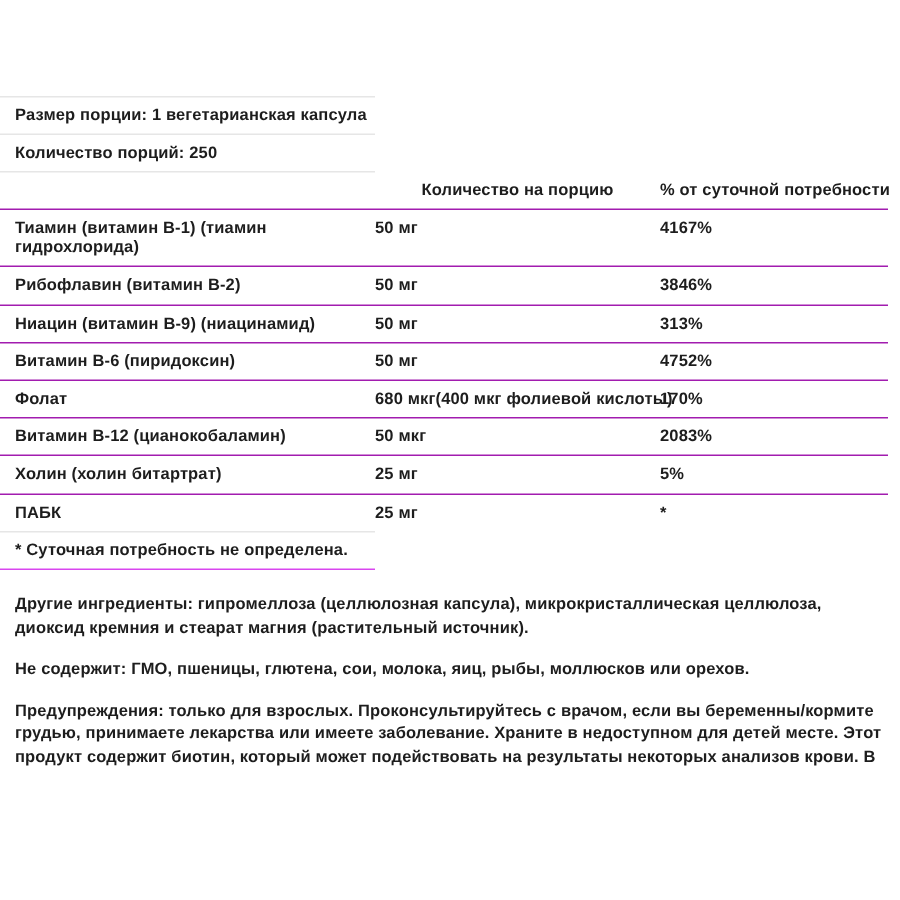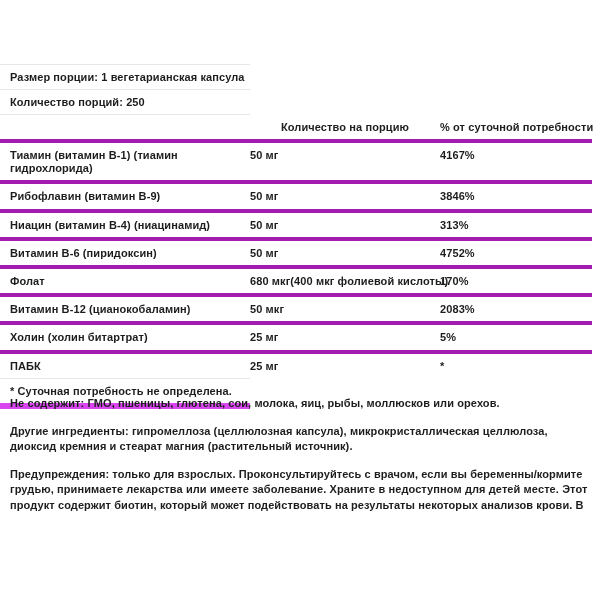--- a/index.html
+++ b/index.html
@@ -48,25 +48,25 @@
   .c-amt   { width: 190px; }
   .c-pct   { width: 152px; }
 
   
   tr.meta td.c-name,
   tr.head  td.c-name,
   tr.note  td.c-name {
     border-top: 1px solid #e6e6e6;
   }
   tr.note td.c-name {
-    border-bottom: 6px solid #d946ef;
+    border-bottom: 1px solid #d946ef;
   }
   
   tr.data td {
-    border-top: 4px solid #a21caf;
+    border-top: 1px solid #a21caf;
   }
   tr.data.last td {
     border-bottom: none;
   }
 
   tr.head td {
     font-weight: bold;
     color: #1d1d1d;
     text-align: center;
   }
@@ -120,26 +120,26 @@
           <td class="c-amt">Количество на порцию</td>
           <td class="c-pct">% от суточной потребности</td>
         </tr>
 
         <tr class="data">
           <td class="c-name">Тиамин (витамин B-1) (тиамин гидрохлорида)</td>
           <td class="c-amt">50 мг</td>
           <td class="c-pct">4167%</td>
         </tr>
         <tr class="data">
-          <td class="c-name">Рибофлавин (витамин B-9)</td>
+          <td class="c-name">Рибофлавин (витамин B-2)</td>
           <td class="c-amt">50 мг</td>
           <td class="c-pct">3846%</td>
         </tr>
         <tr class="data">
-          <td class="c-name">Ниацин (витамин B-4) (ниацинамид)</td>
+          <td class="c-name">Ниацин (витамин B-9) (ниацинамид)</td>
           <td class="c-amt">50 мг</td>
           <td class="c-pct">313%</td>
         </tr>
         <tr class="data">
           <td class="c-name">Витамин B-6 (пиридоксин)</td>
           <td class="c-amt">50 мг</td>
           <td class="c-pct">4752%</td>
         </tr>
         <tr class="data">
           <td class="c-name">Фолат</td>
@@ -165,18 +165,18 @@
         <tr class="note">
           <td class="c-name">* Суточная потребность не определена.</td>
           <td class="c-amt"></td>
           <td class="c-pct"></td>
         </tr>
       </tbody>
     </table>
   </div>
 
   <div class="body-text">
+    <p>Другие ингредиенты: гипромеллоза (целлюлозная капсула), микрокристаллическая целлюлоза, диоксид кремния и стеарат магния (растительный источник).</p>
     <p>Не содержит: ГМО, пшеницы, глютена, сои, молока, яиц, рыбы, моллюсков или орехов.</p>
-    <p>Другие ингредиенты: гипромеллоза (целлюлозная капсула), микрокристаллическая целлюлоза, диоксид кремния и стеарат магния (растительный источник).</p>
     <p class="last">Предупреждения: только для взрослых. Проконсультируйтесь с врачом, если вы беременны/кормите грудью, принимаете лекарства или имеете заболевание. Храните в недоступном для детей месте. Этот продукт содержит биотин, который может подействовать на результаты некоторых анализов крови. В этом продукте могут возникать естественные изменения цвета. Хранить в прохладном, сухом месте после вскрытия.</p>
   </div>
 
 </div>
 
 </body></html>

